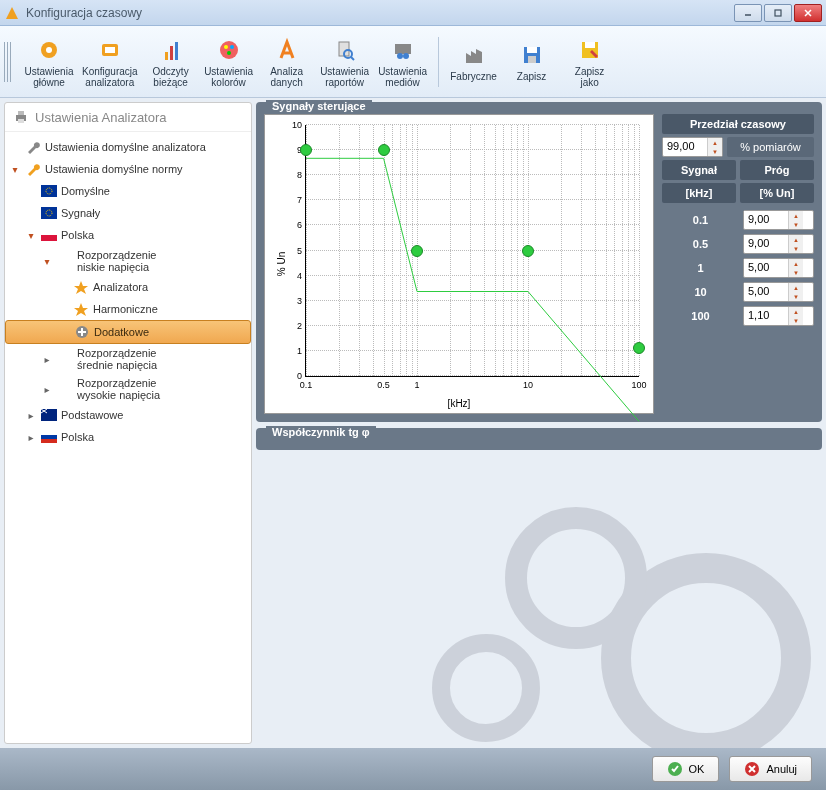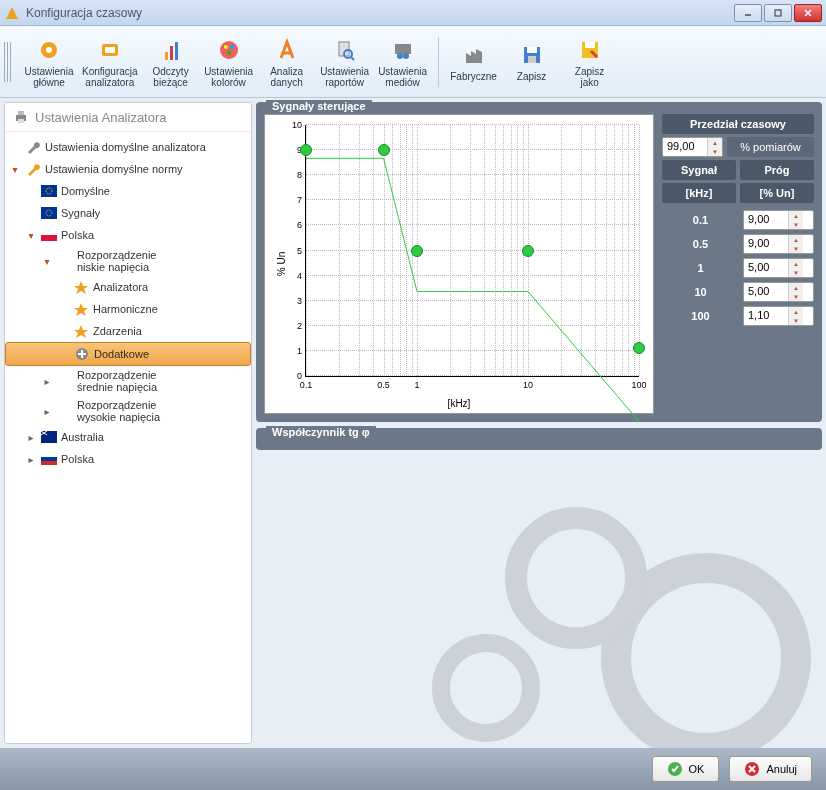--- a/index.html
+++ b/index.html
@@ -240,27 +240,20 @@
           </svg>
           <span class="tlabel2">Analizatora</span>
         </div>
         <div class="tree-row indent-3">
           <span class="exp"></span>
           <svg class="ticon2" viewBox="0 0 16 16">
             <path d="M8 2 L10 7 L15 7 L11 10 L13 15 L8 12 L3 15 L5 10 L1 7 L6 7 Z" fill="#f0a020"></path>
           </svg>
           <span class="tlabel2">Harmoniczne</span>
         </div>
-        <div class="tree-row indent-3">
-          <span class="exp"></span>
-          <svg class="ticon2" viewBox="0 0 16 16">
-            <path d="M8 2 L10 7 L15 7 L11 10 L13 15 L8 12 L3 15 L5 10 L1 7 L6 7 Z" fill="#f0a020"></path>
-          </svg>
-          <span class="tlabel2">Zdarzenia</span>
-        </div>
         <div class="tree-row indent-3 selected">
           <span class="exp"></span>
           <svg class="ticon2" viewBox="0 0 16 16">
             <circle cx="8" cy="8" r="6" fill="#888"></circle>
             <path d="M8 4 L8 12 M4 8 L12 8" stroke="#fff" stroke-width="2"></path>
           </svg>
           <span class="tlabel2">Dodatkowe</span>
         </div>
         <div class="tree-row indent-2">
           <span class="exp exp-right">▸</span>
@@ -271,21 +264,21 @@
           <span class="exp exp-right">▸</span>
           <span class="ticon2"></span>
           <span class="tlabel2">Rozporządzenie<br>wysokie napięcia</span>
         </div>
         <div class="tree-row indent-1">
           <span class="exp exp-right">▸</span>
           <svg class="ticon2" viewBox="0 0 16 16">
             <rect width="16" height="12" y="2" fill="#00247d"></rect>
             <path d="M0 2 L6 6 M6 2 L0 6" stroke="#fff"></path>
           </svg>
-          <span class="tlabel2">Australia</span>
+          <span class="tlabel2">Podstawowe</span>
         </div>
         <div class="tree-row indent-1">
           <span class="exp exp-right">▸</span>
           <svg class="ticon2" viewBox="0 0 16 16">
             <rect width="16" height="4" y="2" fill="#fff"></rect>
             <rect width="16" height="4" y="6" fill="#0039a6"></rect>
             <rect width="16" height="4" y="10" fill="#d52b1e"></rect>
           </svg>
           <span class="tlabel2">Polska</span>
         </div>

